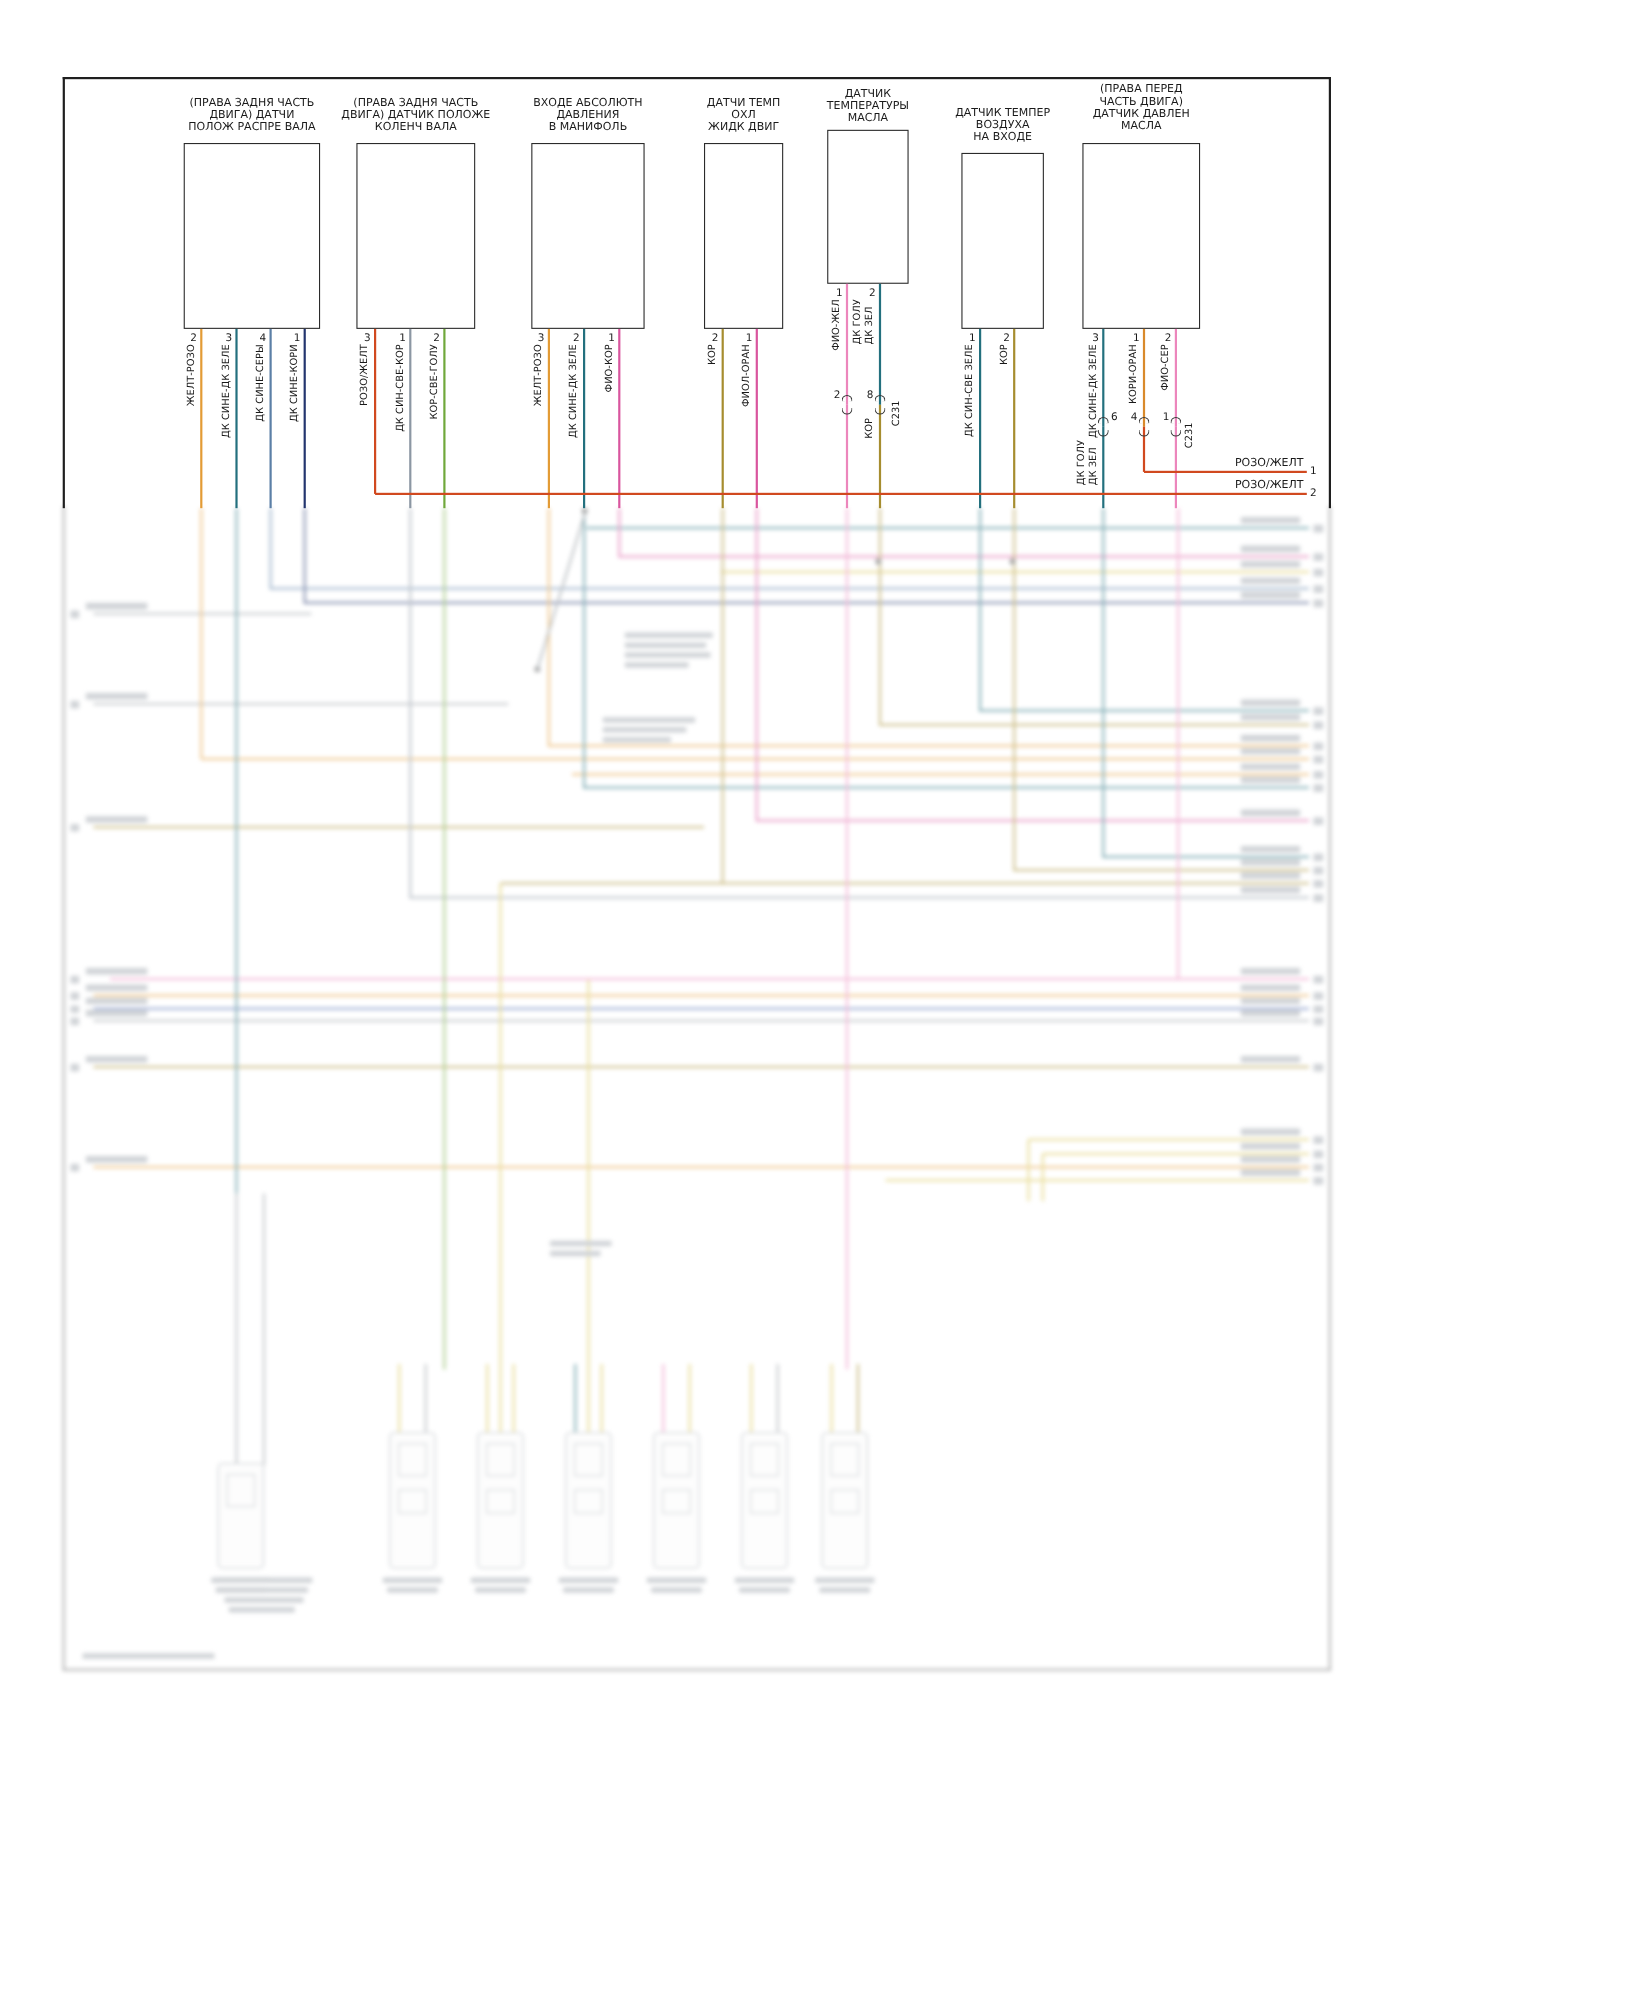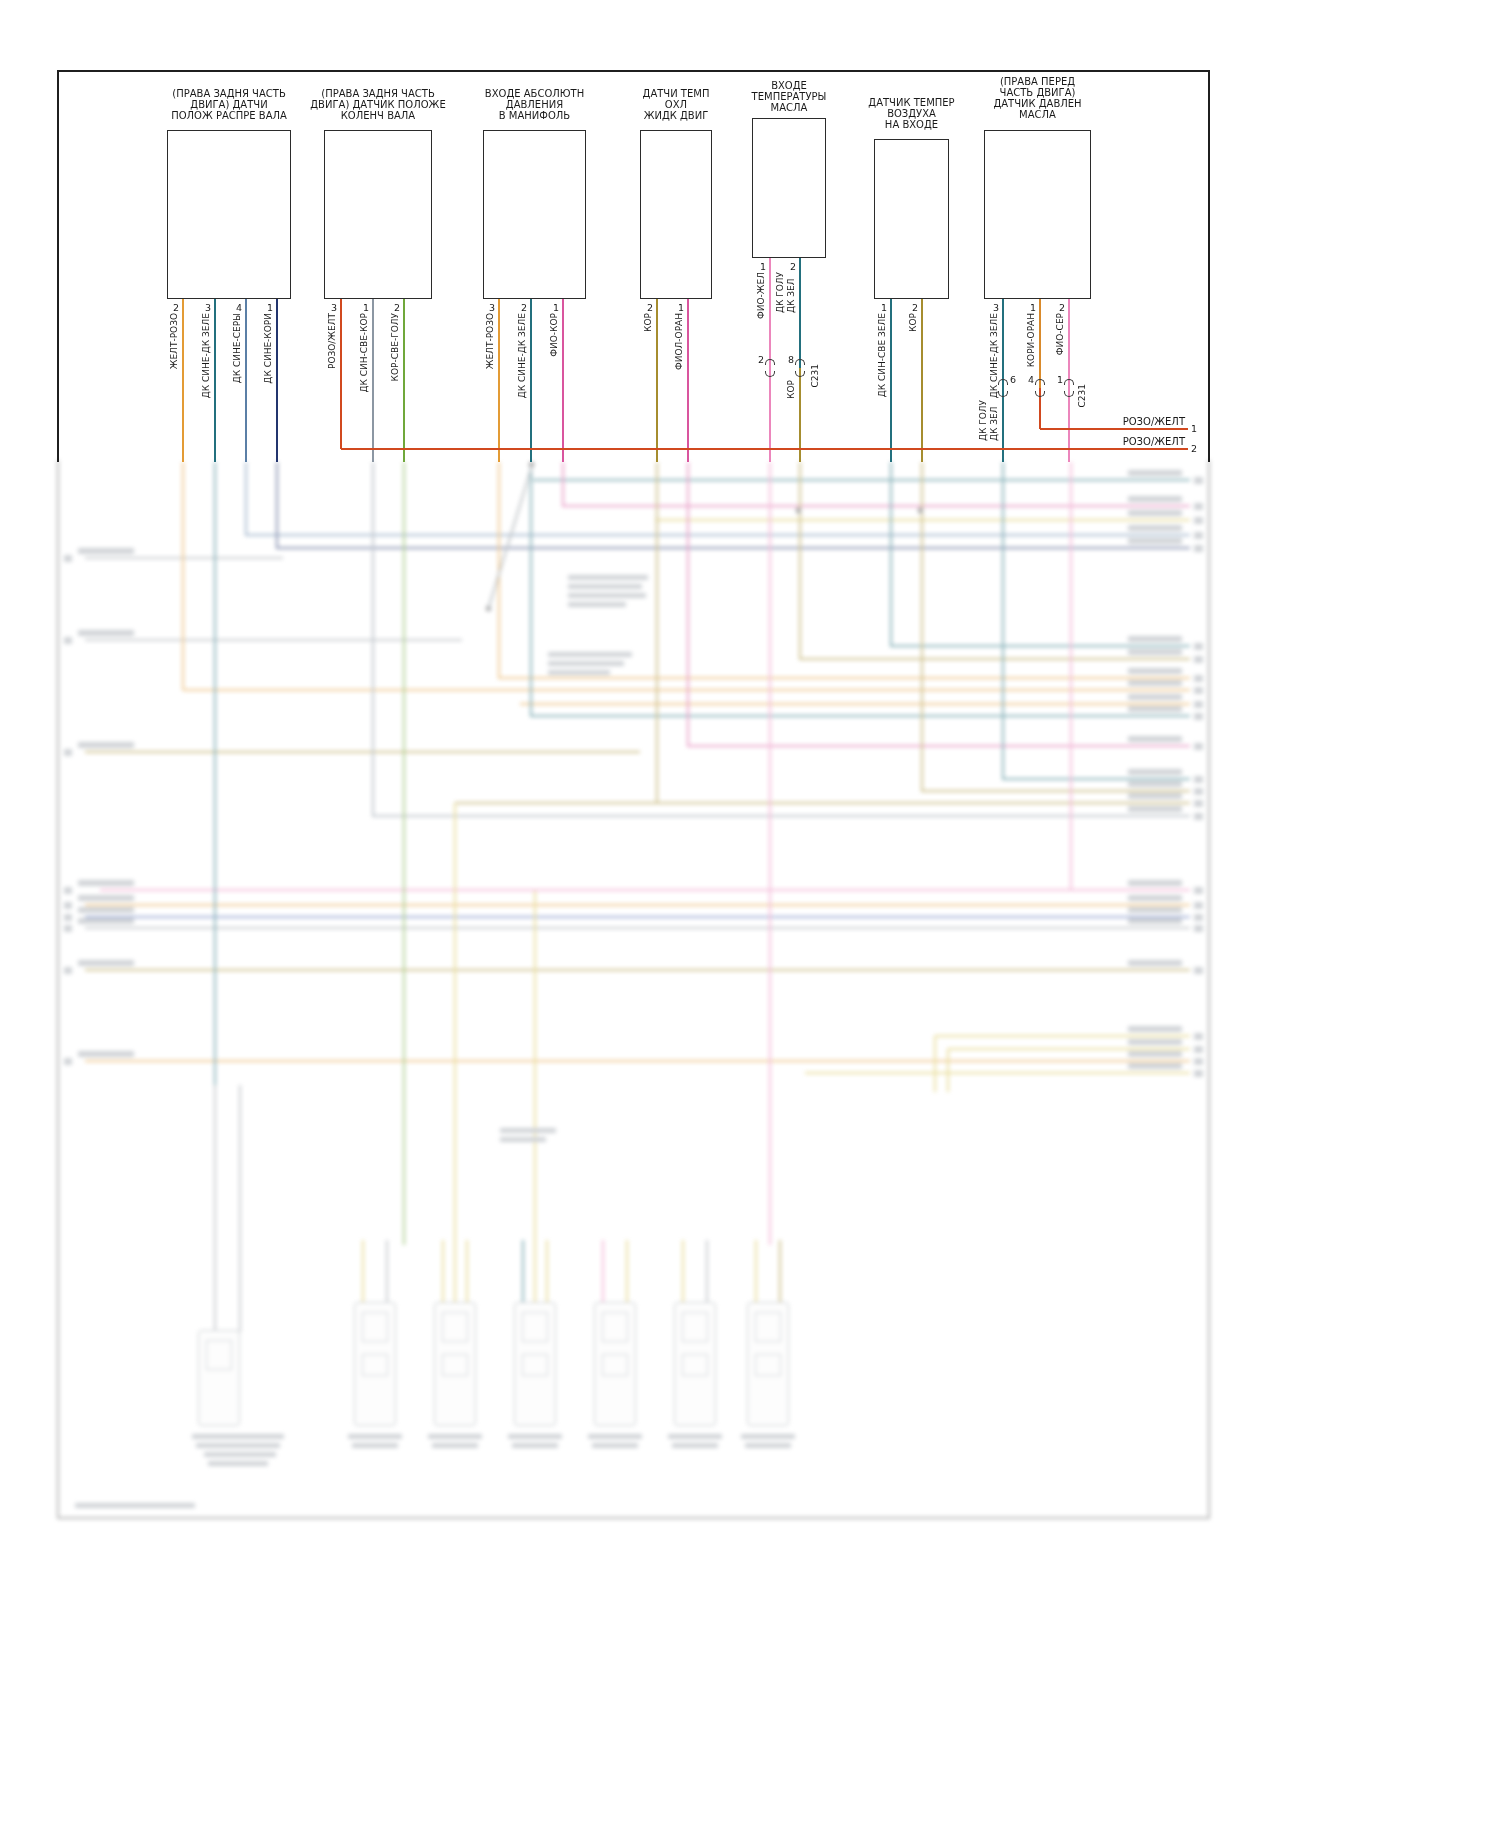--- a/index.html
+++ b/index.html
@@ -275,21 +275,21 @@
 ЖИДК ДВИГ</div>
         <div class="box" style="left: 640px; top: 130px; width: 72px; height: 169px;"></div>
         <div class="htext" style="left: 653px; top: 302px; font-size: 9.5px; transform: translateX(-100%);">2</div>
         <div class="vtext" style="left: 654px; top: 313px; transform: translateX(-100%) rotate(180deg);">КОР</div>
         <div class="abs" style="left: 656px; top: 299px; width: 2px; height: 163px; background: rgb(166, 141, 47);"></div>
         <div class="htext" style="left: 684px; top: 302px; font-size: 9.5px; transform: translateX(-100%);">1</div>
         <div class="vtext" style="left: 685px; top: 313px; transform: translateX(-100%) rotate(180deg);">ФИОЛ-ОРАН</div>
         <div class="abs" style="left: 687px; top: 299px; width: 2px; height: 163px; background: rgb(217, 85, 158);"></div>
       </div>
       <div class="abs" style="left: 0px; top: 0px;">
-        <div class="htext" style="left: 789px; top: 80px; text-align: center; transform: translateX(-50%);">ВХОДЕ
+        <div class="htext" style="left: 789px; top: 80px; text-align: center; transform: translateX(-50%);">ДАТЧИК
 ТЕМПЕРАТУРЫ
 МАСЛА</div>
         <div class="box" style="left: 752px; top: 118px; width: 74px; height: 140px;"></div>
         <div class="htext" style="left: 766px; top: 261px; font-size: 9.5px; transform: translateX(-100%);">1</div>
         <div class="vtext" style="left: 767px; top: 272px; transform: translateX(-100%) rotate(180deg);">ФИО-ЖЕЛ</div>
         <div class="abs" style="left: 769px; top: 258px; width: 2px; height: 110px; background: rgb(236, 134, 188);"></div>
         <div class="abs" style="left: 769px; top: 368px; width: 2px; height: 94px; background: rgb(236, 134, 188);"></div>
         <div class="arcN" style="left: 765px; top: 359px;"></div>
         <div class="arcU" style="left: 765px; top: 371px;"></div>
         <div class="htext" style="left: 764px; top: 354px; font-size: 9.5px; transform: translateX(-100%);">2</div>

